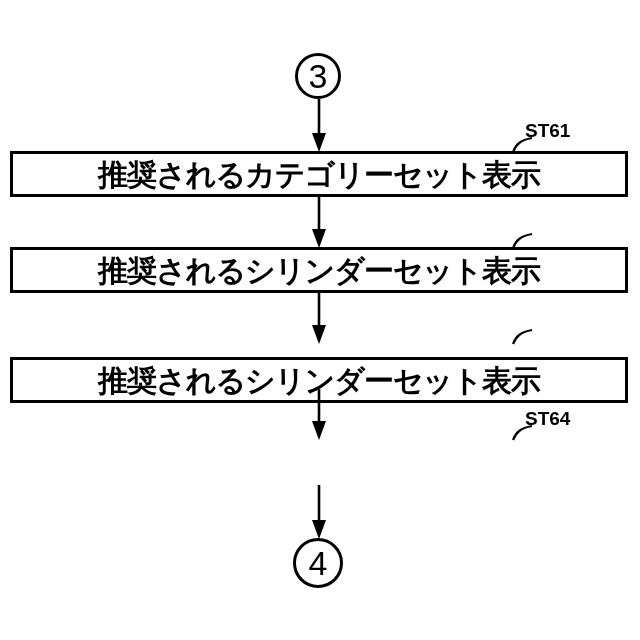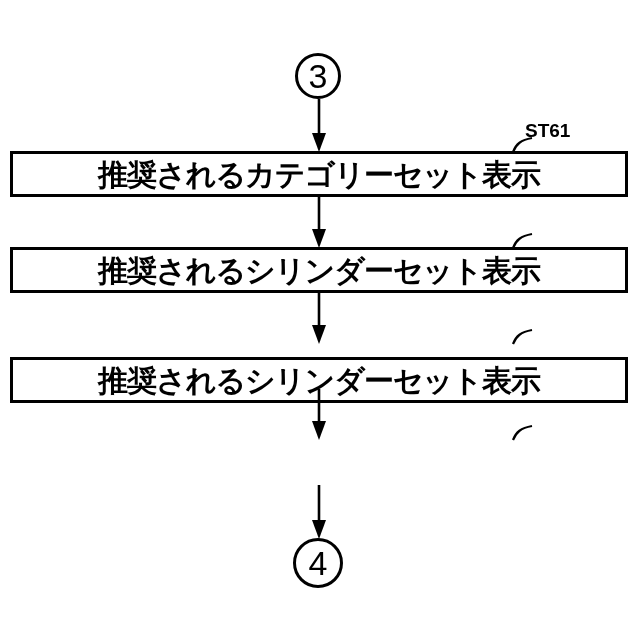--- a/index.html
+++ b/index.html
@@ -80,20 +80,21 @@
     <span class="step-text">推奨されるカテゴリーセット表示</span>
   </div>
   <div class="step-box" style="top:247px">
     <span class="step-text">推奨されるシリンダーセット表示</span>
   </div>
   <div class="step-box" style="top:357px">
     <span class="step-text">推奨されるシリンダーセット表示</span>
   </div>
 
   <div class="ref-label" style="top:121px">ST61</div>
+  <div class="ref-label" style="top:409px">ST64</div>
 
   <div class="connector" id="connector-bottom">
     <span class="num">4</span>
   </div>
 
   <svg class="lines" viewBox="0 0 640 640" xmlns="http://www.w3.org/2000/svg">
     <g stroke="currentColor" stroke-width="2.6" fill="none">
       <line x1="319" y1="99" x2="319" y2="138"></line>
       <line x1="319" y1="197" x2="319" y2="234"></line>
       <line x1="319" y1="293" x2="319" y2="330"></line>

